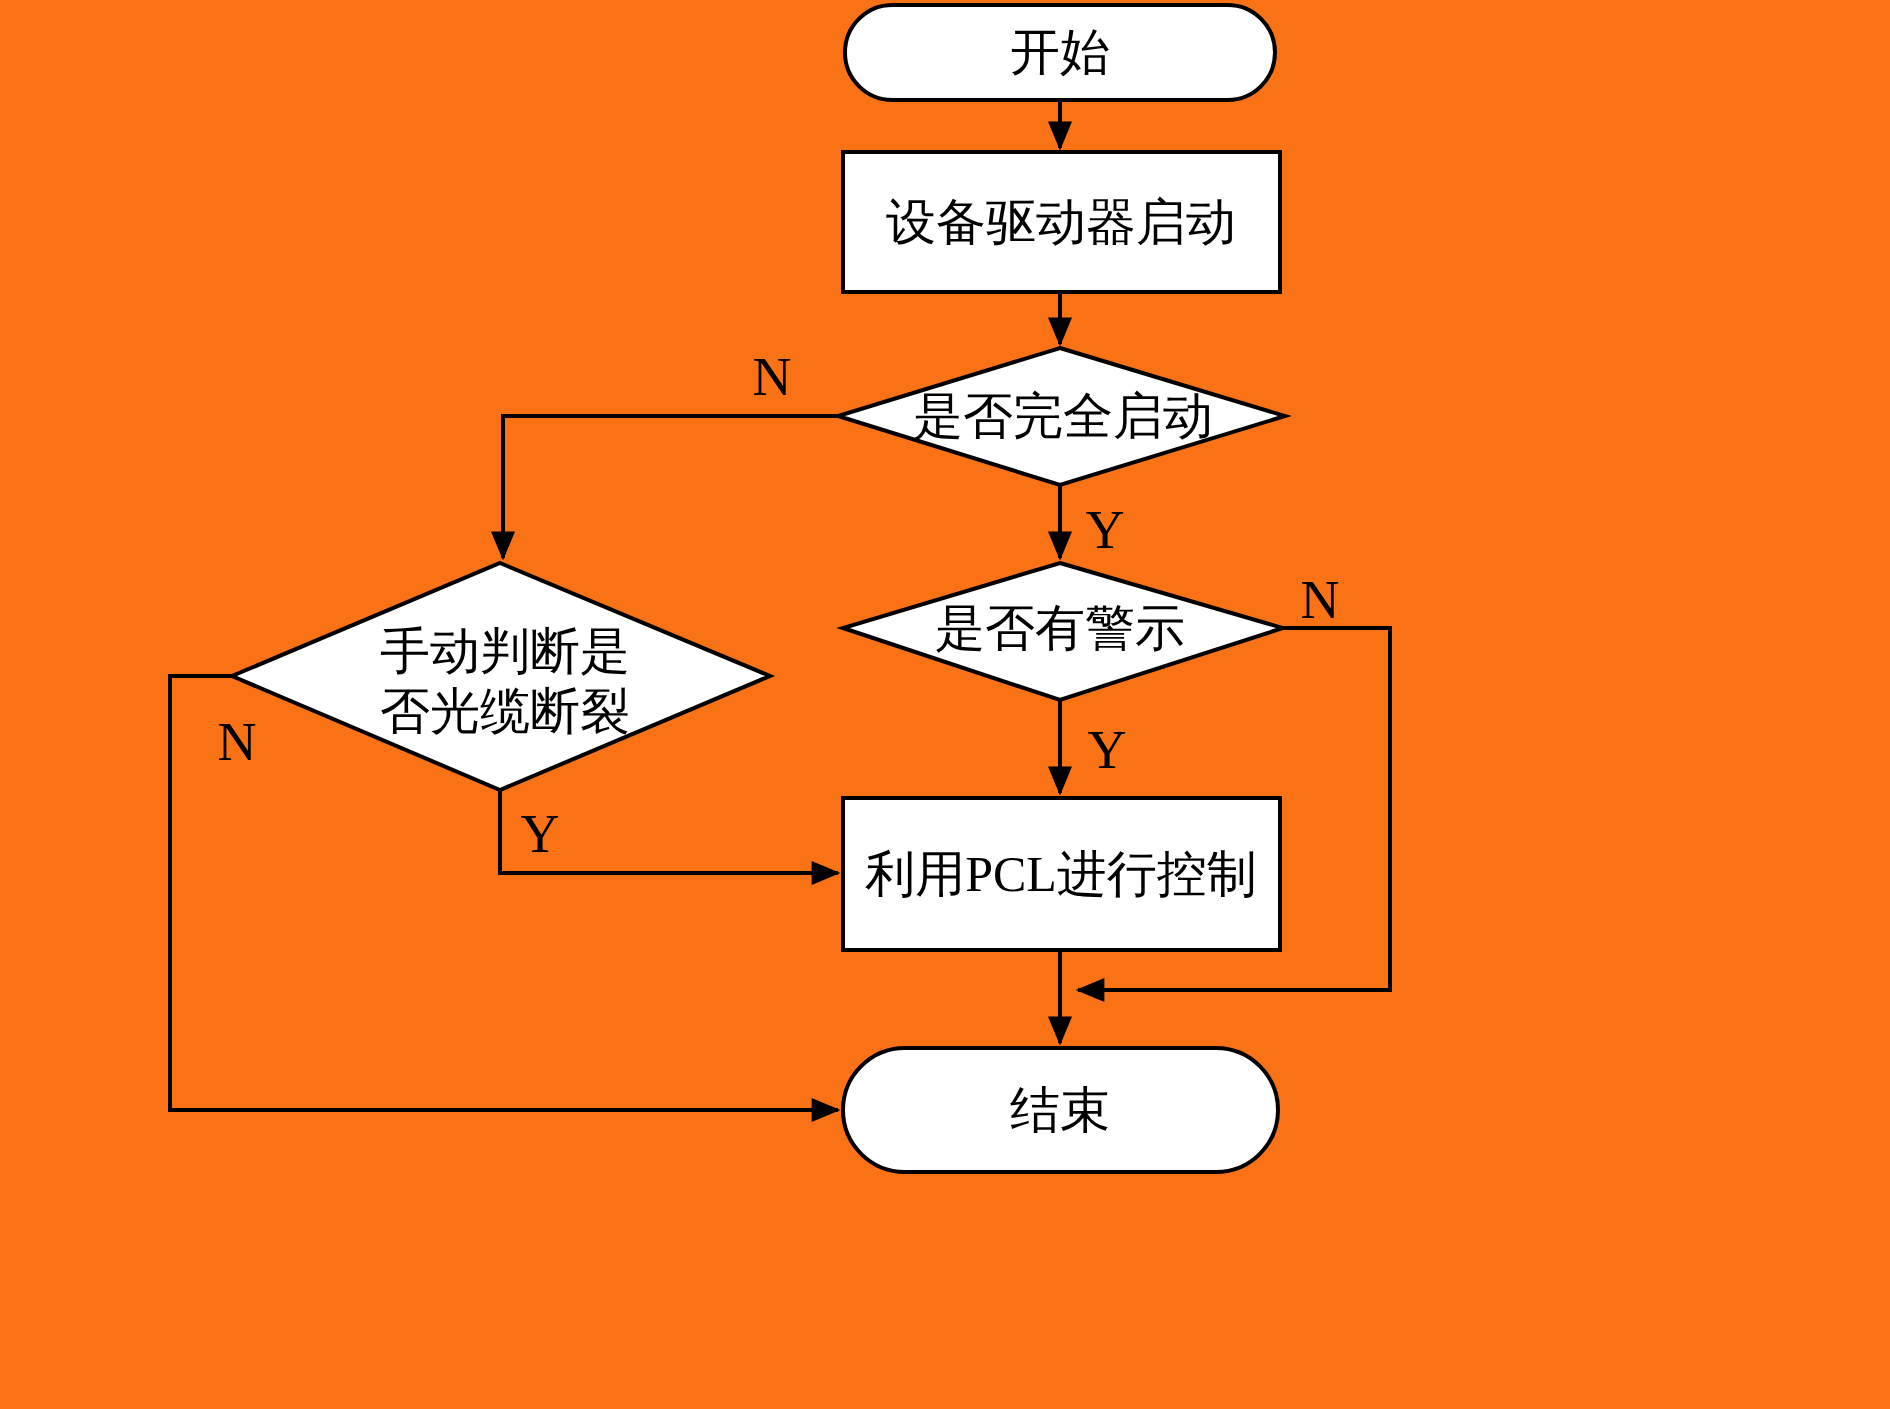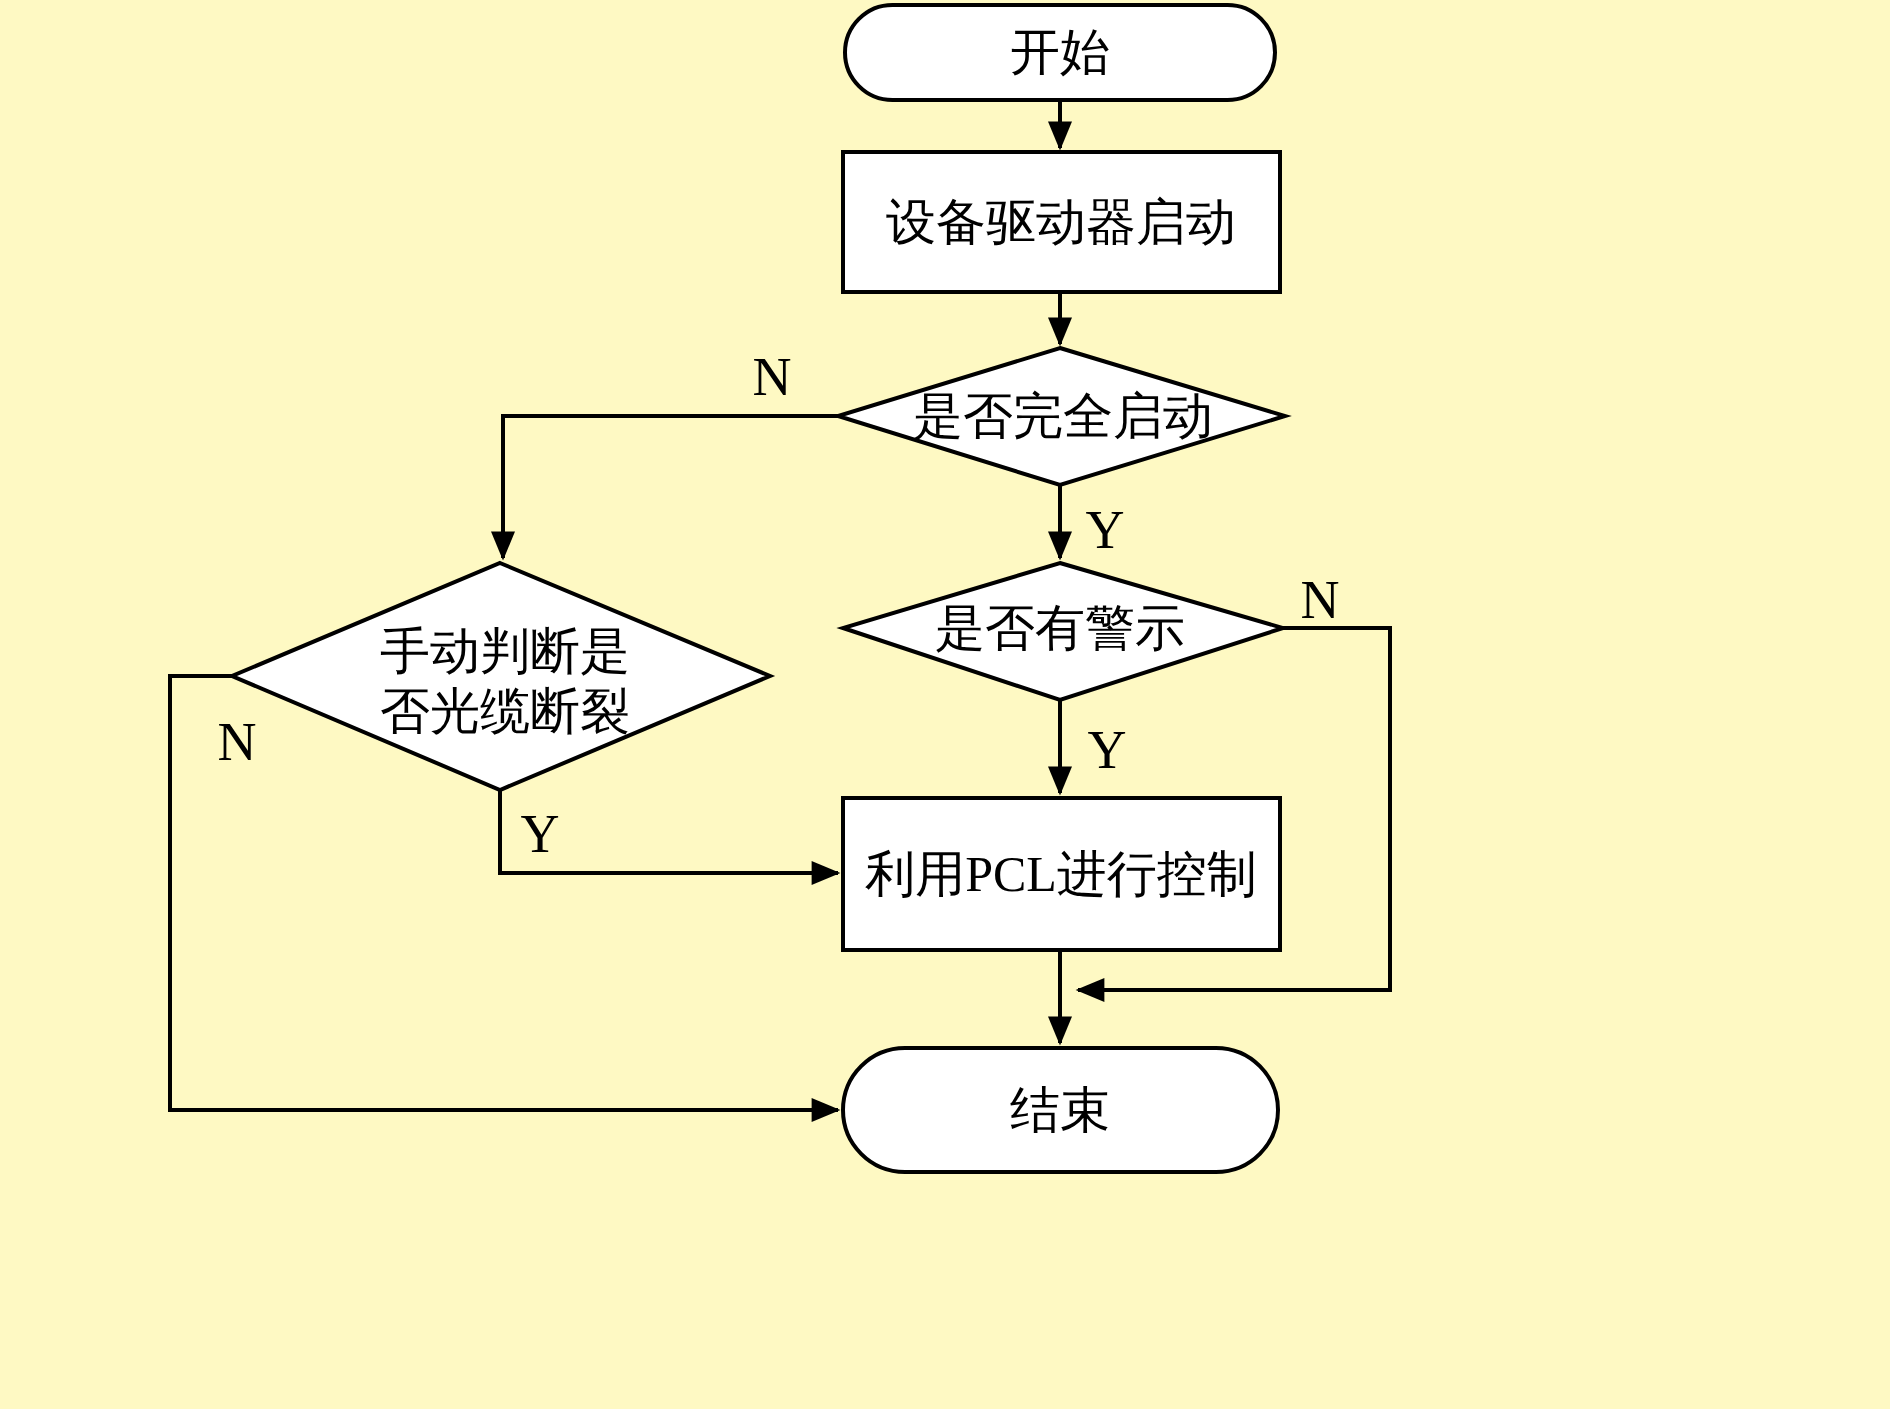--- a/index.html
+++ b/index.html
@@ -4,21 +4,21 @@
 <style>
   html, body {
     margin: 0;
     padding: 0;
     background: #ffffff;
   }
   .canvas {
     width: 1890px;
     height: 1409px;
     position: relative;
-    background: #fef9c3;
+    background: #f97316;
     overflow: hidden;
   }
   svg { display: block; }
   .shape {
     fill: #ffffff;
     stroke: #000000;
     stroke-width: 4;
   }
   .edge {
     fill: none;

